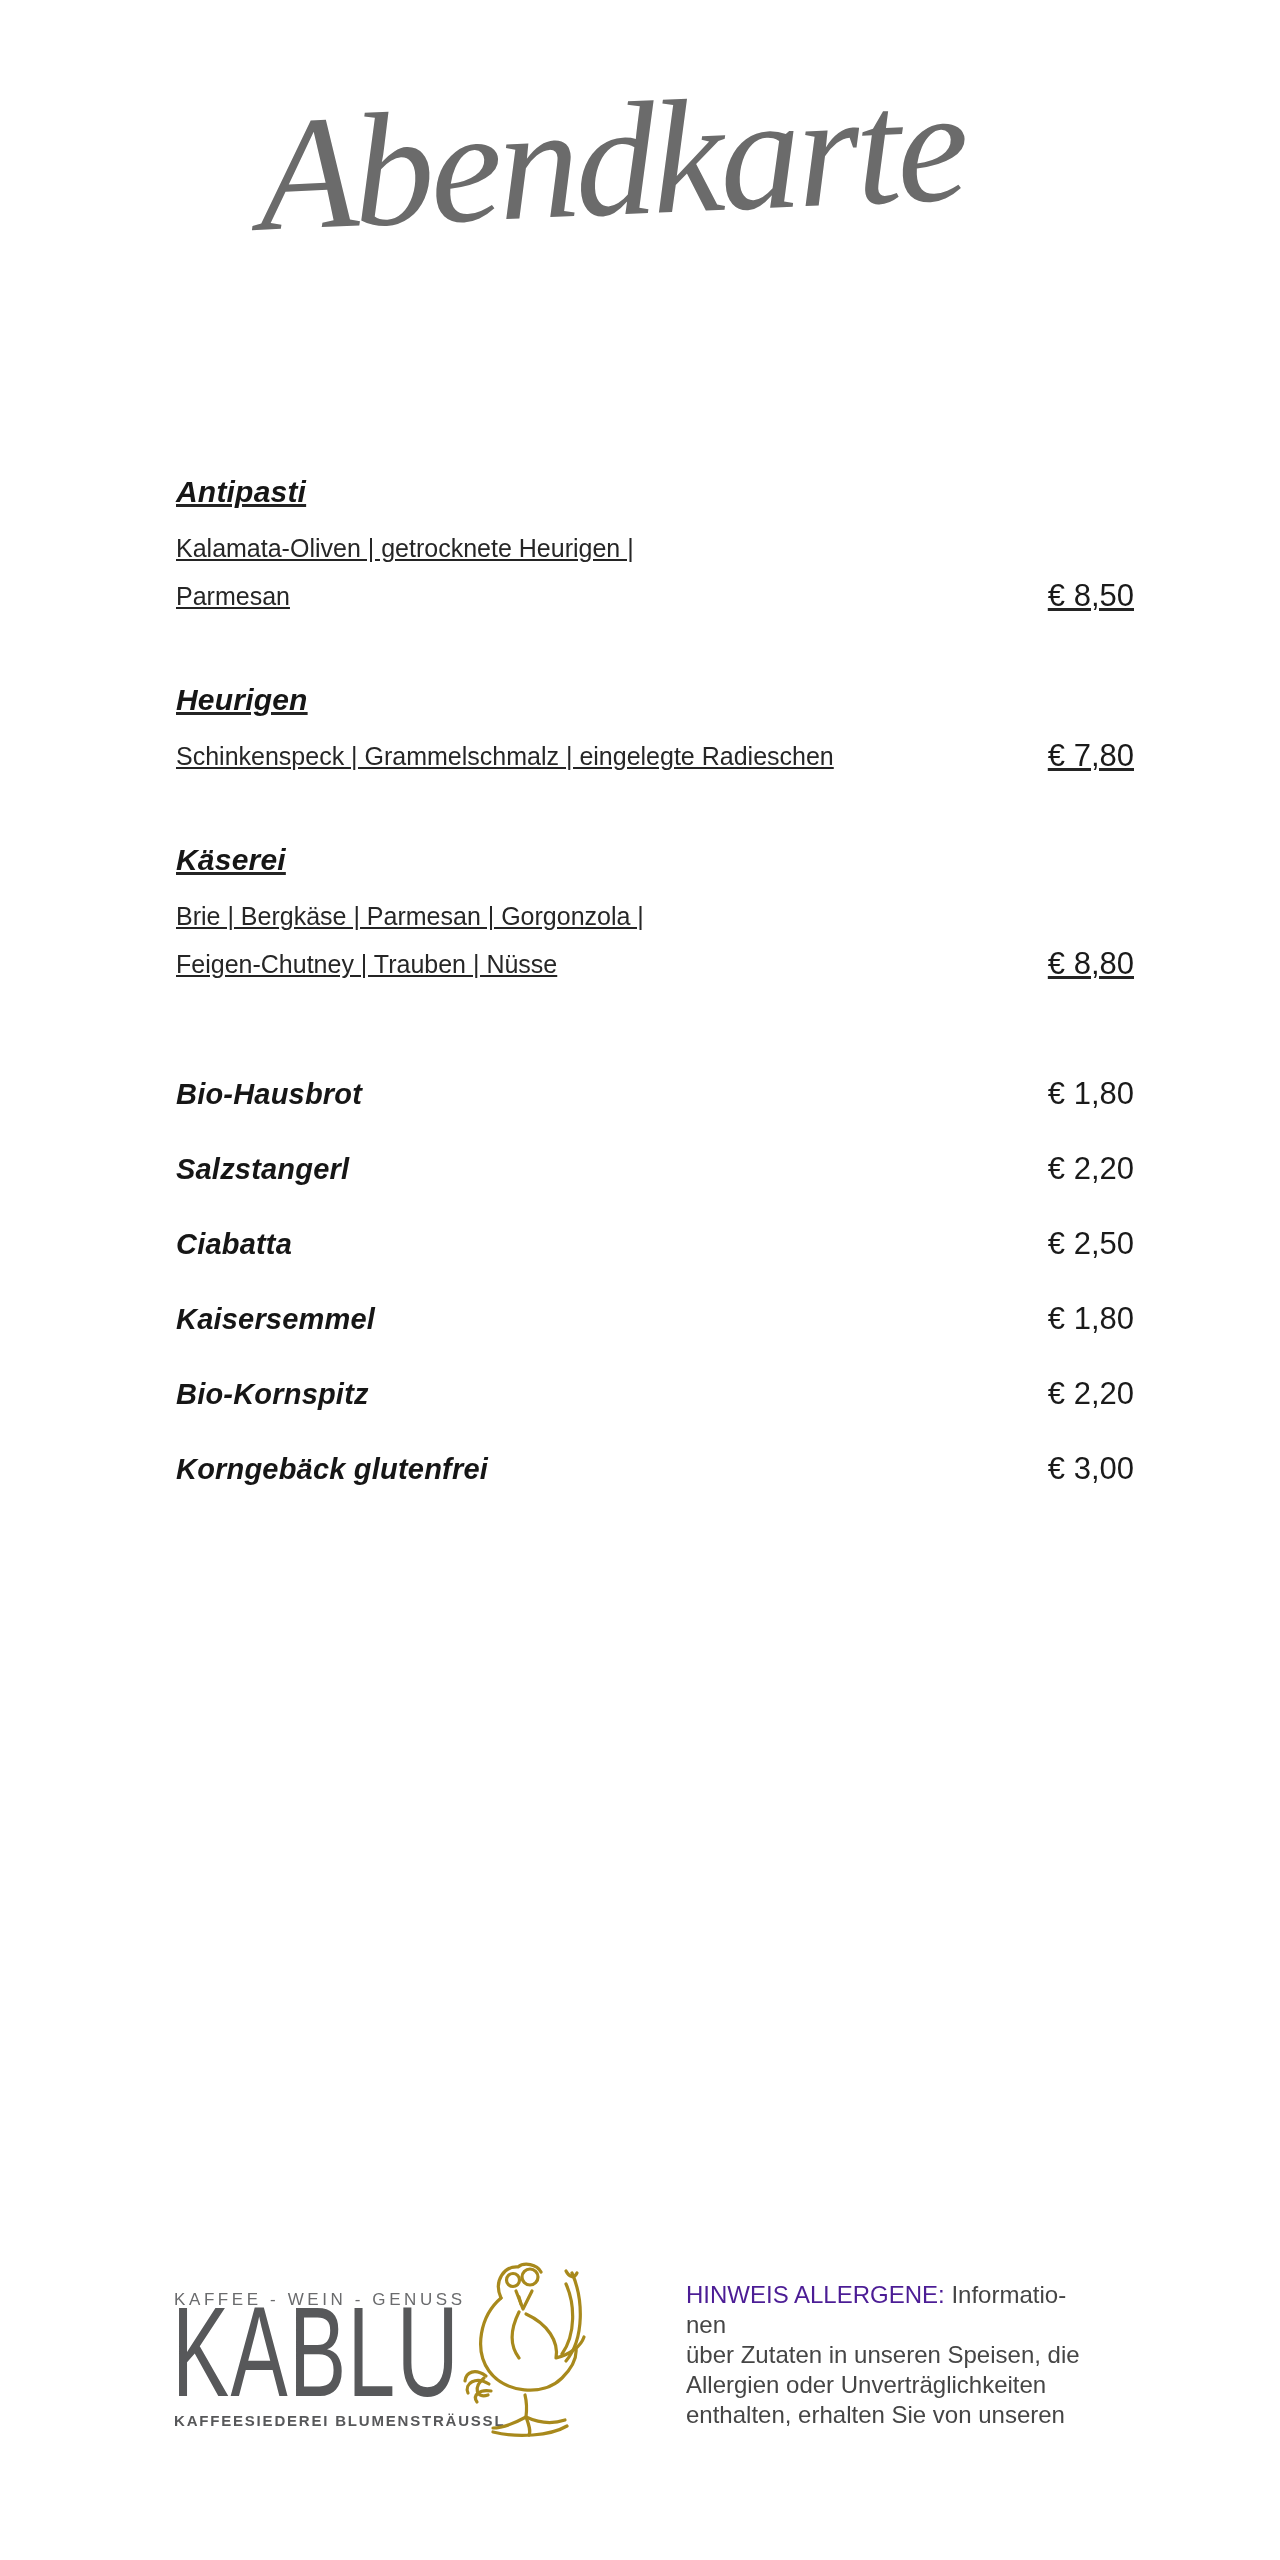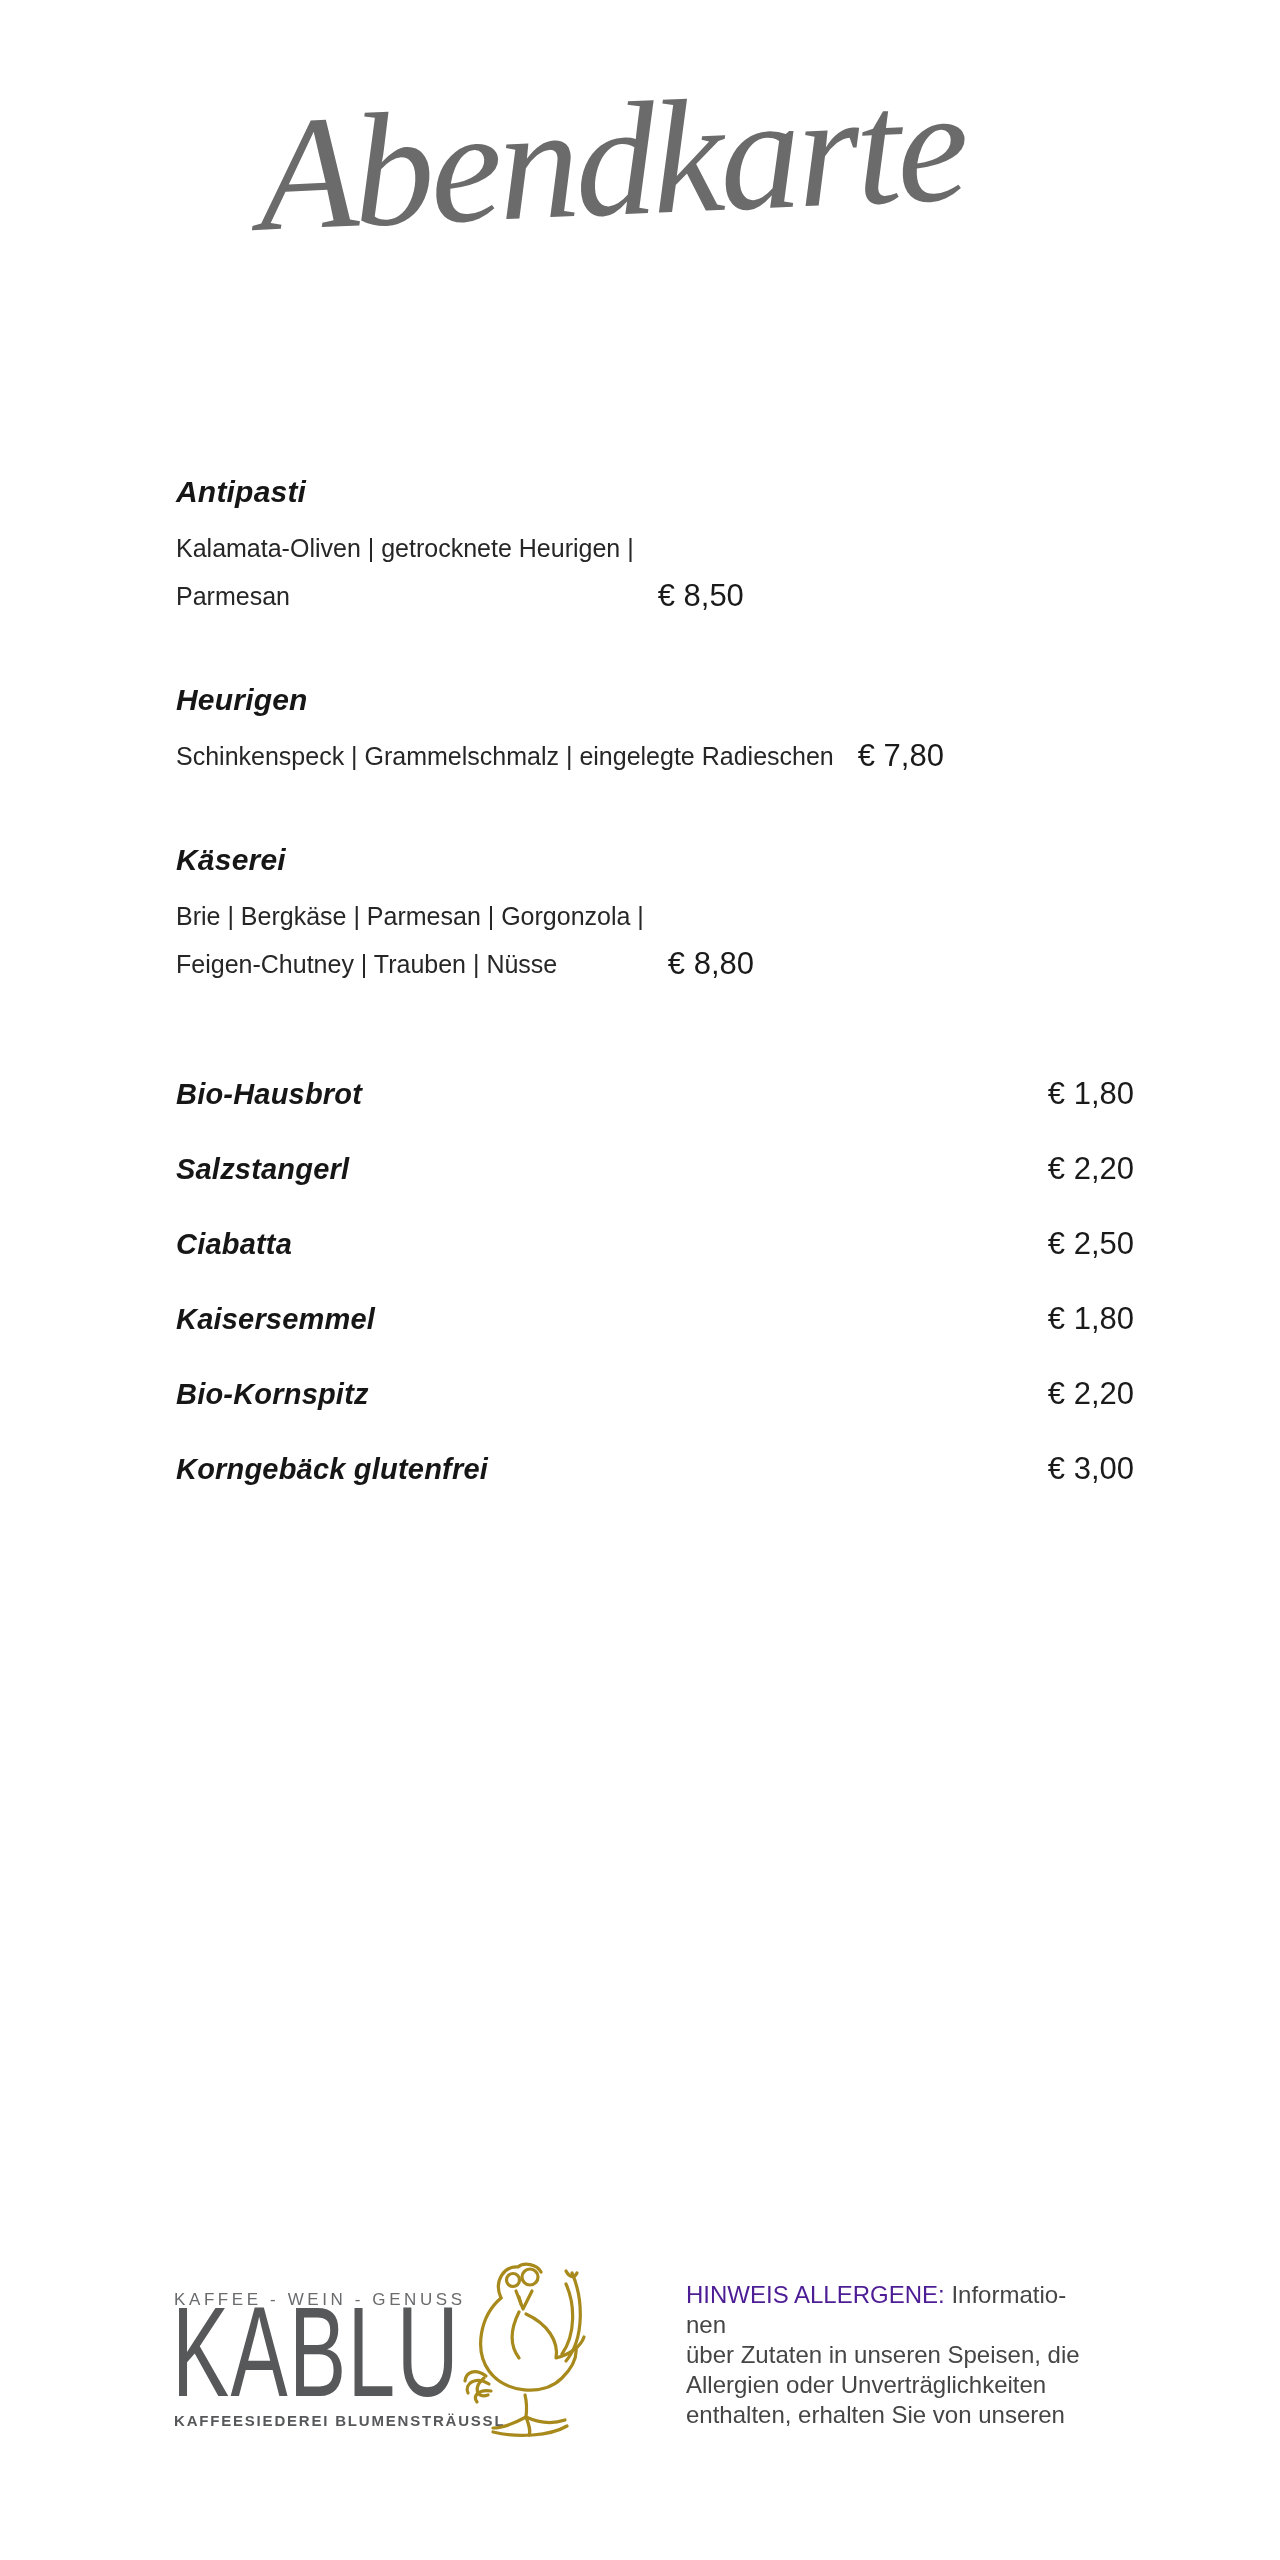--- a/index.html
+++ b/index.html
@@ -33,22 +33,24 @@
   
   .menu {
     position: absolute;
     left: 176px;
     top: 474px;
     width: 958px;
     color: #242424;
   }
   .item {
     display: flex;
+    justify-content: space-between;
     align-items: flex-end;
     margin-bottom: 62px;
+    text-decoration: underline;
   }
   .item .left { min-width: 0; }
   .item h3 {
     margin: 0 0 14px 0;
     font-style: italic;
     font-weight: 700;
     font-size: 30px;
     line-height: 36px;
     color: #161616;
     letter-spacing: 0.2px;

